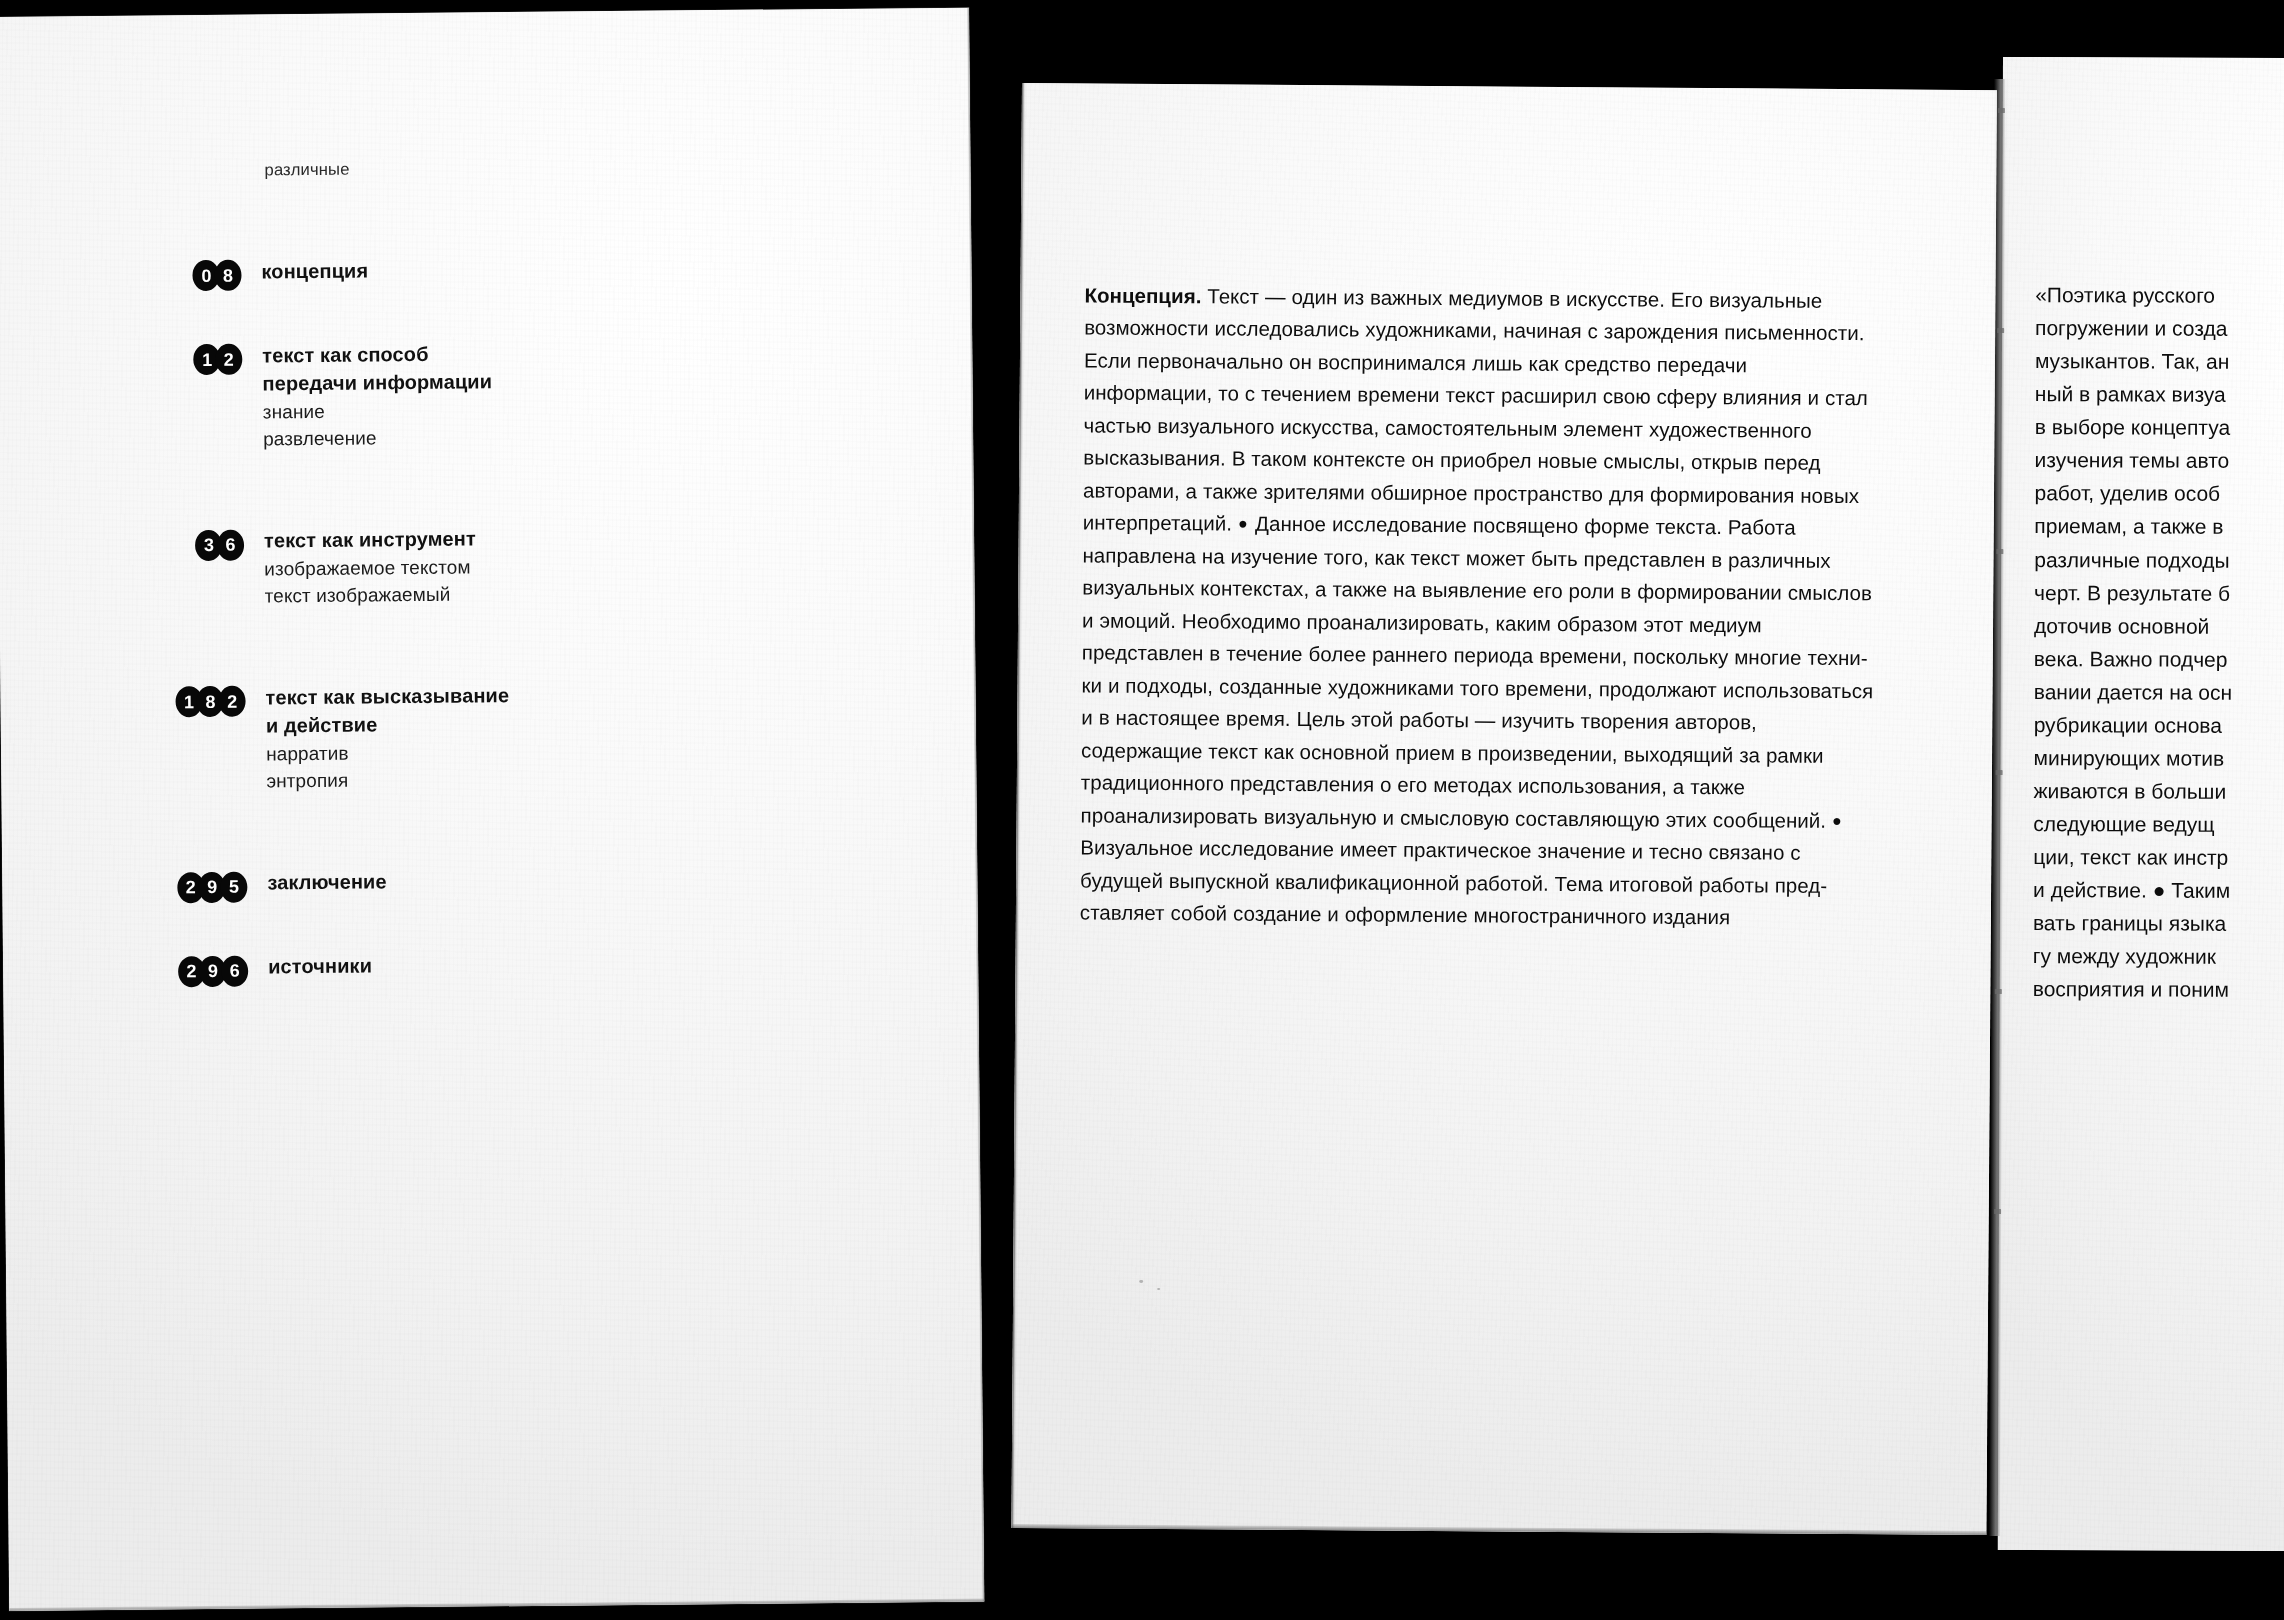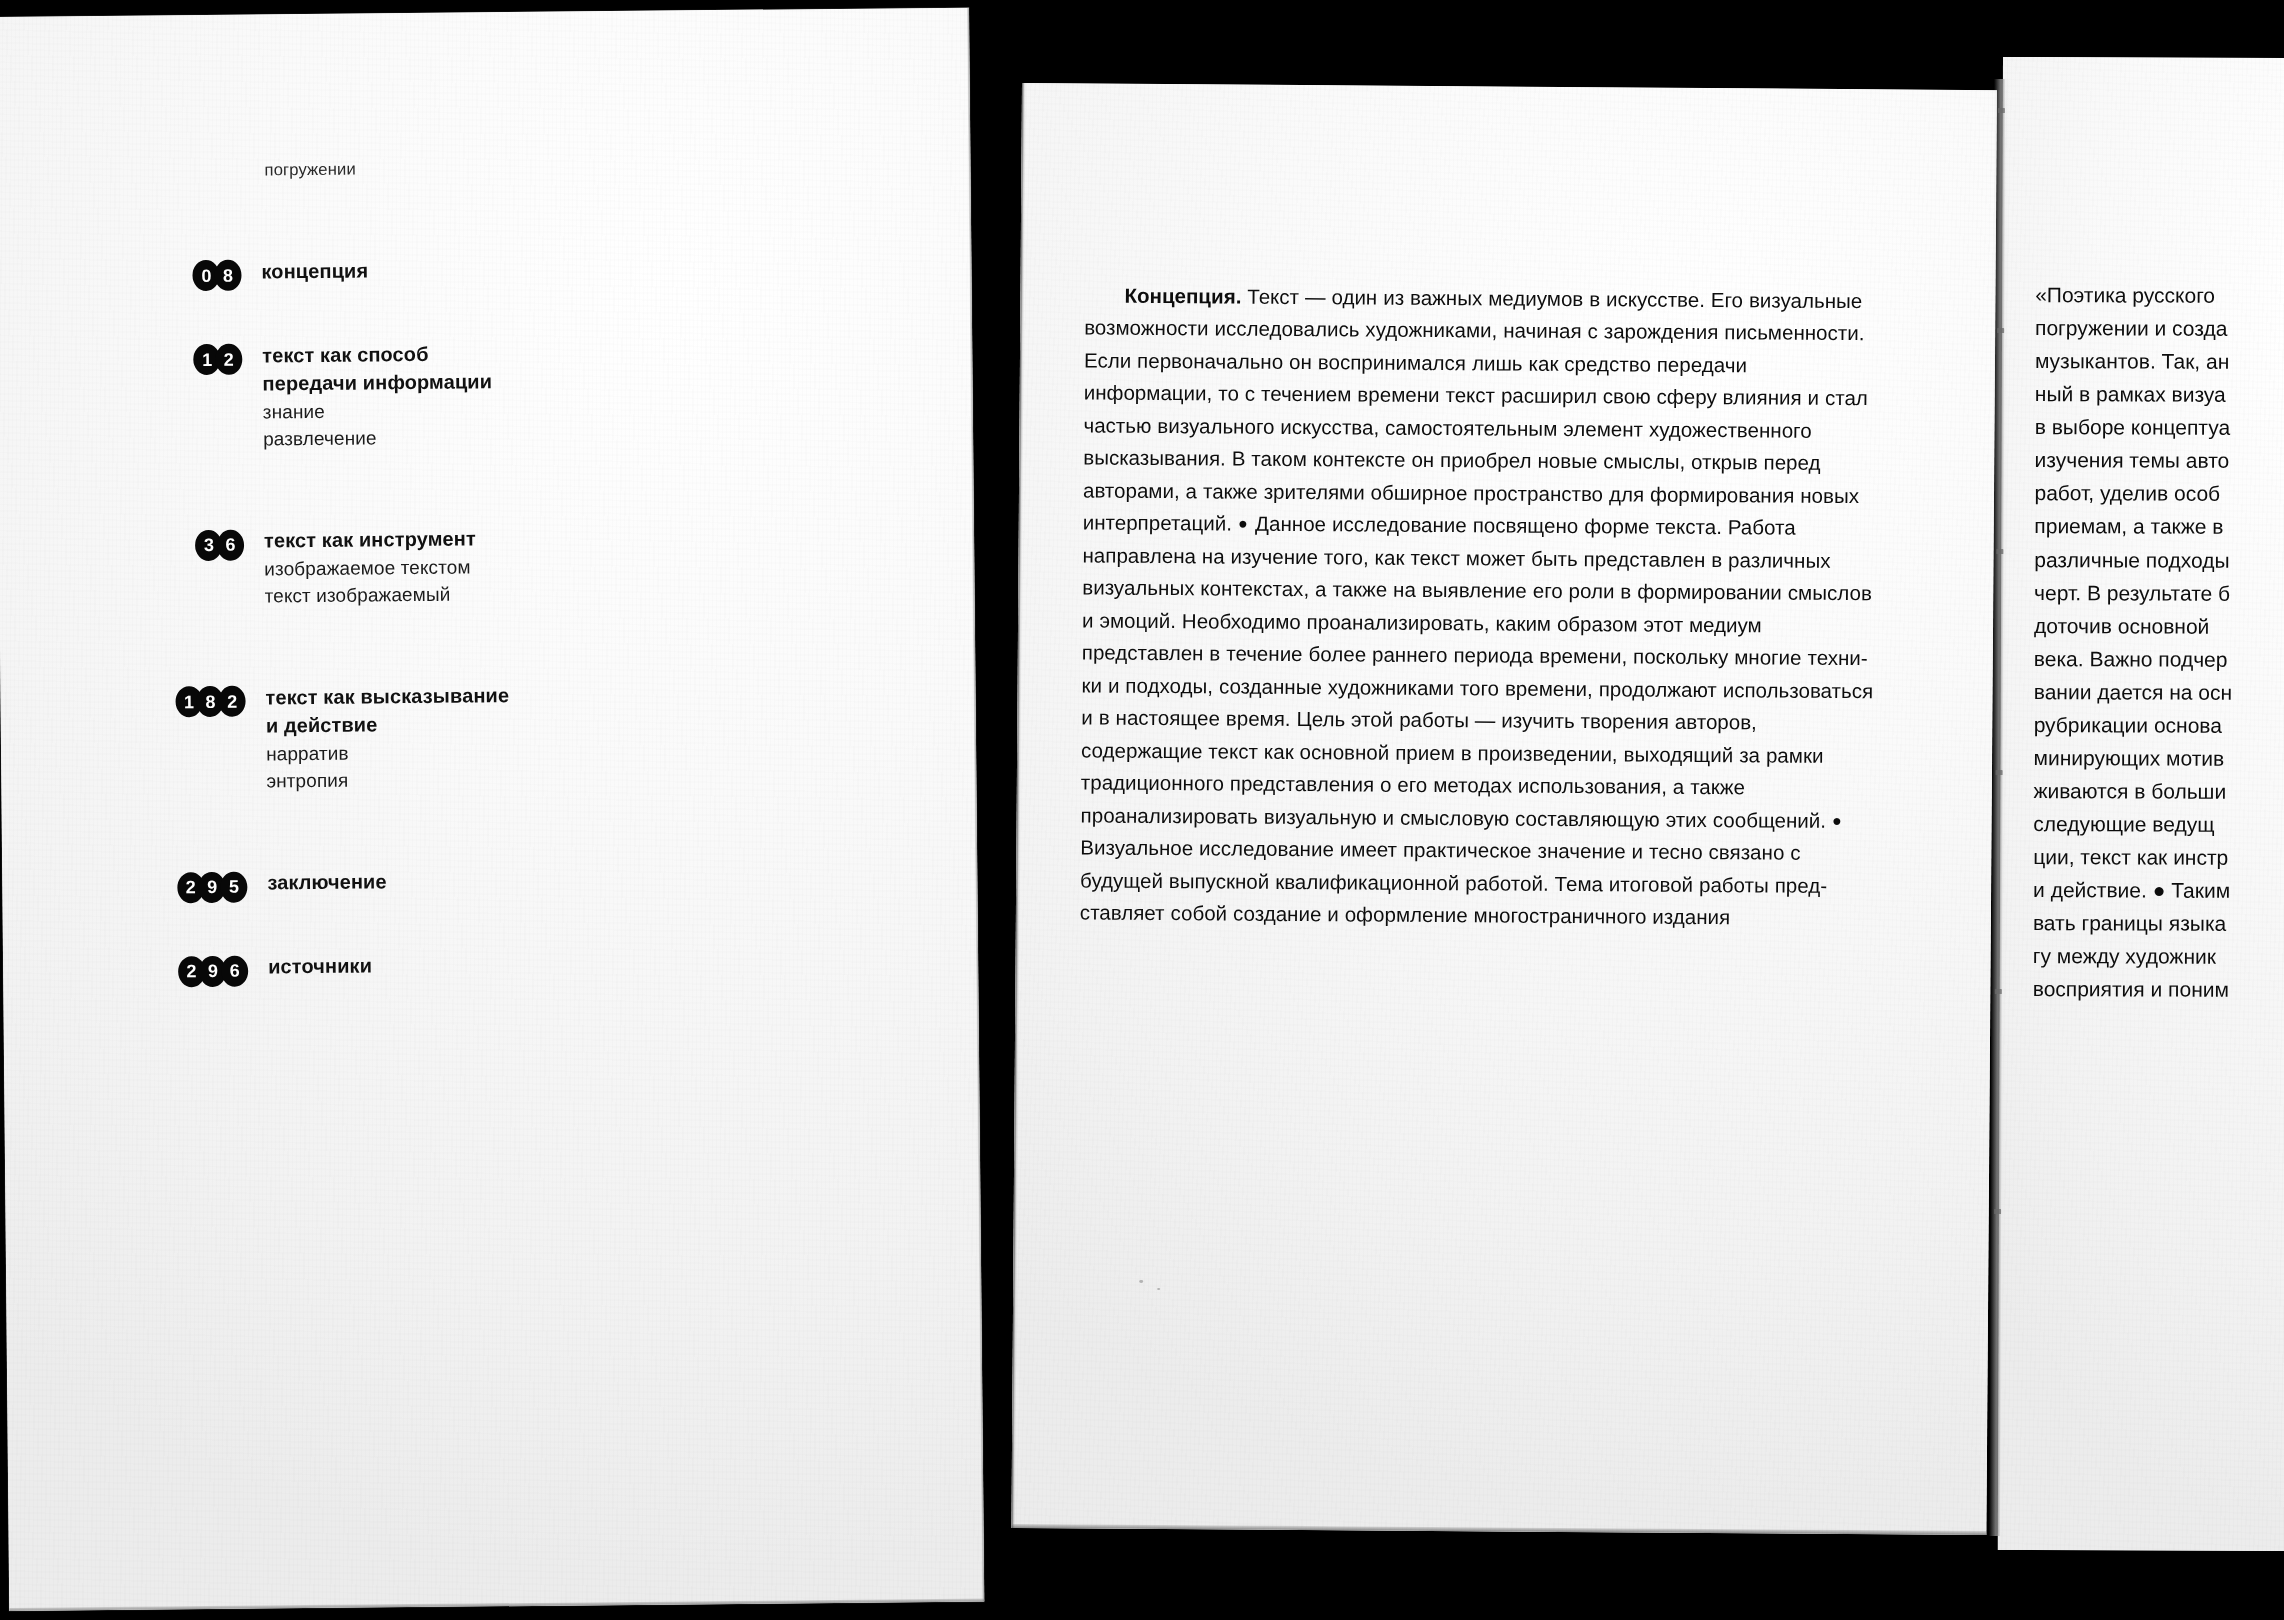--- a/index.html
+++ b/index.html
@@ -138,21 +138,21 @@
   }
   .body-col p{
     margin:0;
     font-size:20.5px;
     line-height:1.585;
     color:#0d0d0d;
     letter-spacing:0.03px;
     text-align:left;
     word-spacing:0.2px;
   }
-  .lead{font-weight:700;margin-left:40px;}
+  .lead{font-weight:700;}
   .pilcrow{
     font-size:16px;
     vertical-align:.12em;
     letter-spacing:.10em;
   }
 
   
   #far-page{
     left:2003px; top:57px;
     width:416px; height:1493px;
@@ -199,21 +199,21 @@
 </style>
 </head>
 <body>
 
 <div id="stage">
 
   <div class="sheet" id="left-page">
     <div class="paper-tone"></div>
     <div class="paper-grain"></div>
 
-    <div class="toc-kicker">погружении</div>
+    <div class="toc-kicker">различные</div>
 
     <div class="toc">
 
       <div class="toc-group">
         <div class="toc-row">
           <div class="badge-col">
             <div class="badges">
               <span class="badge">0</span>
               <span class="badge">8</span>
             </div>

